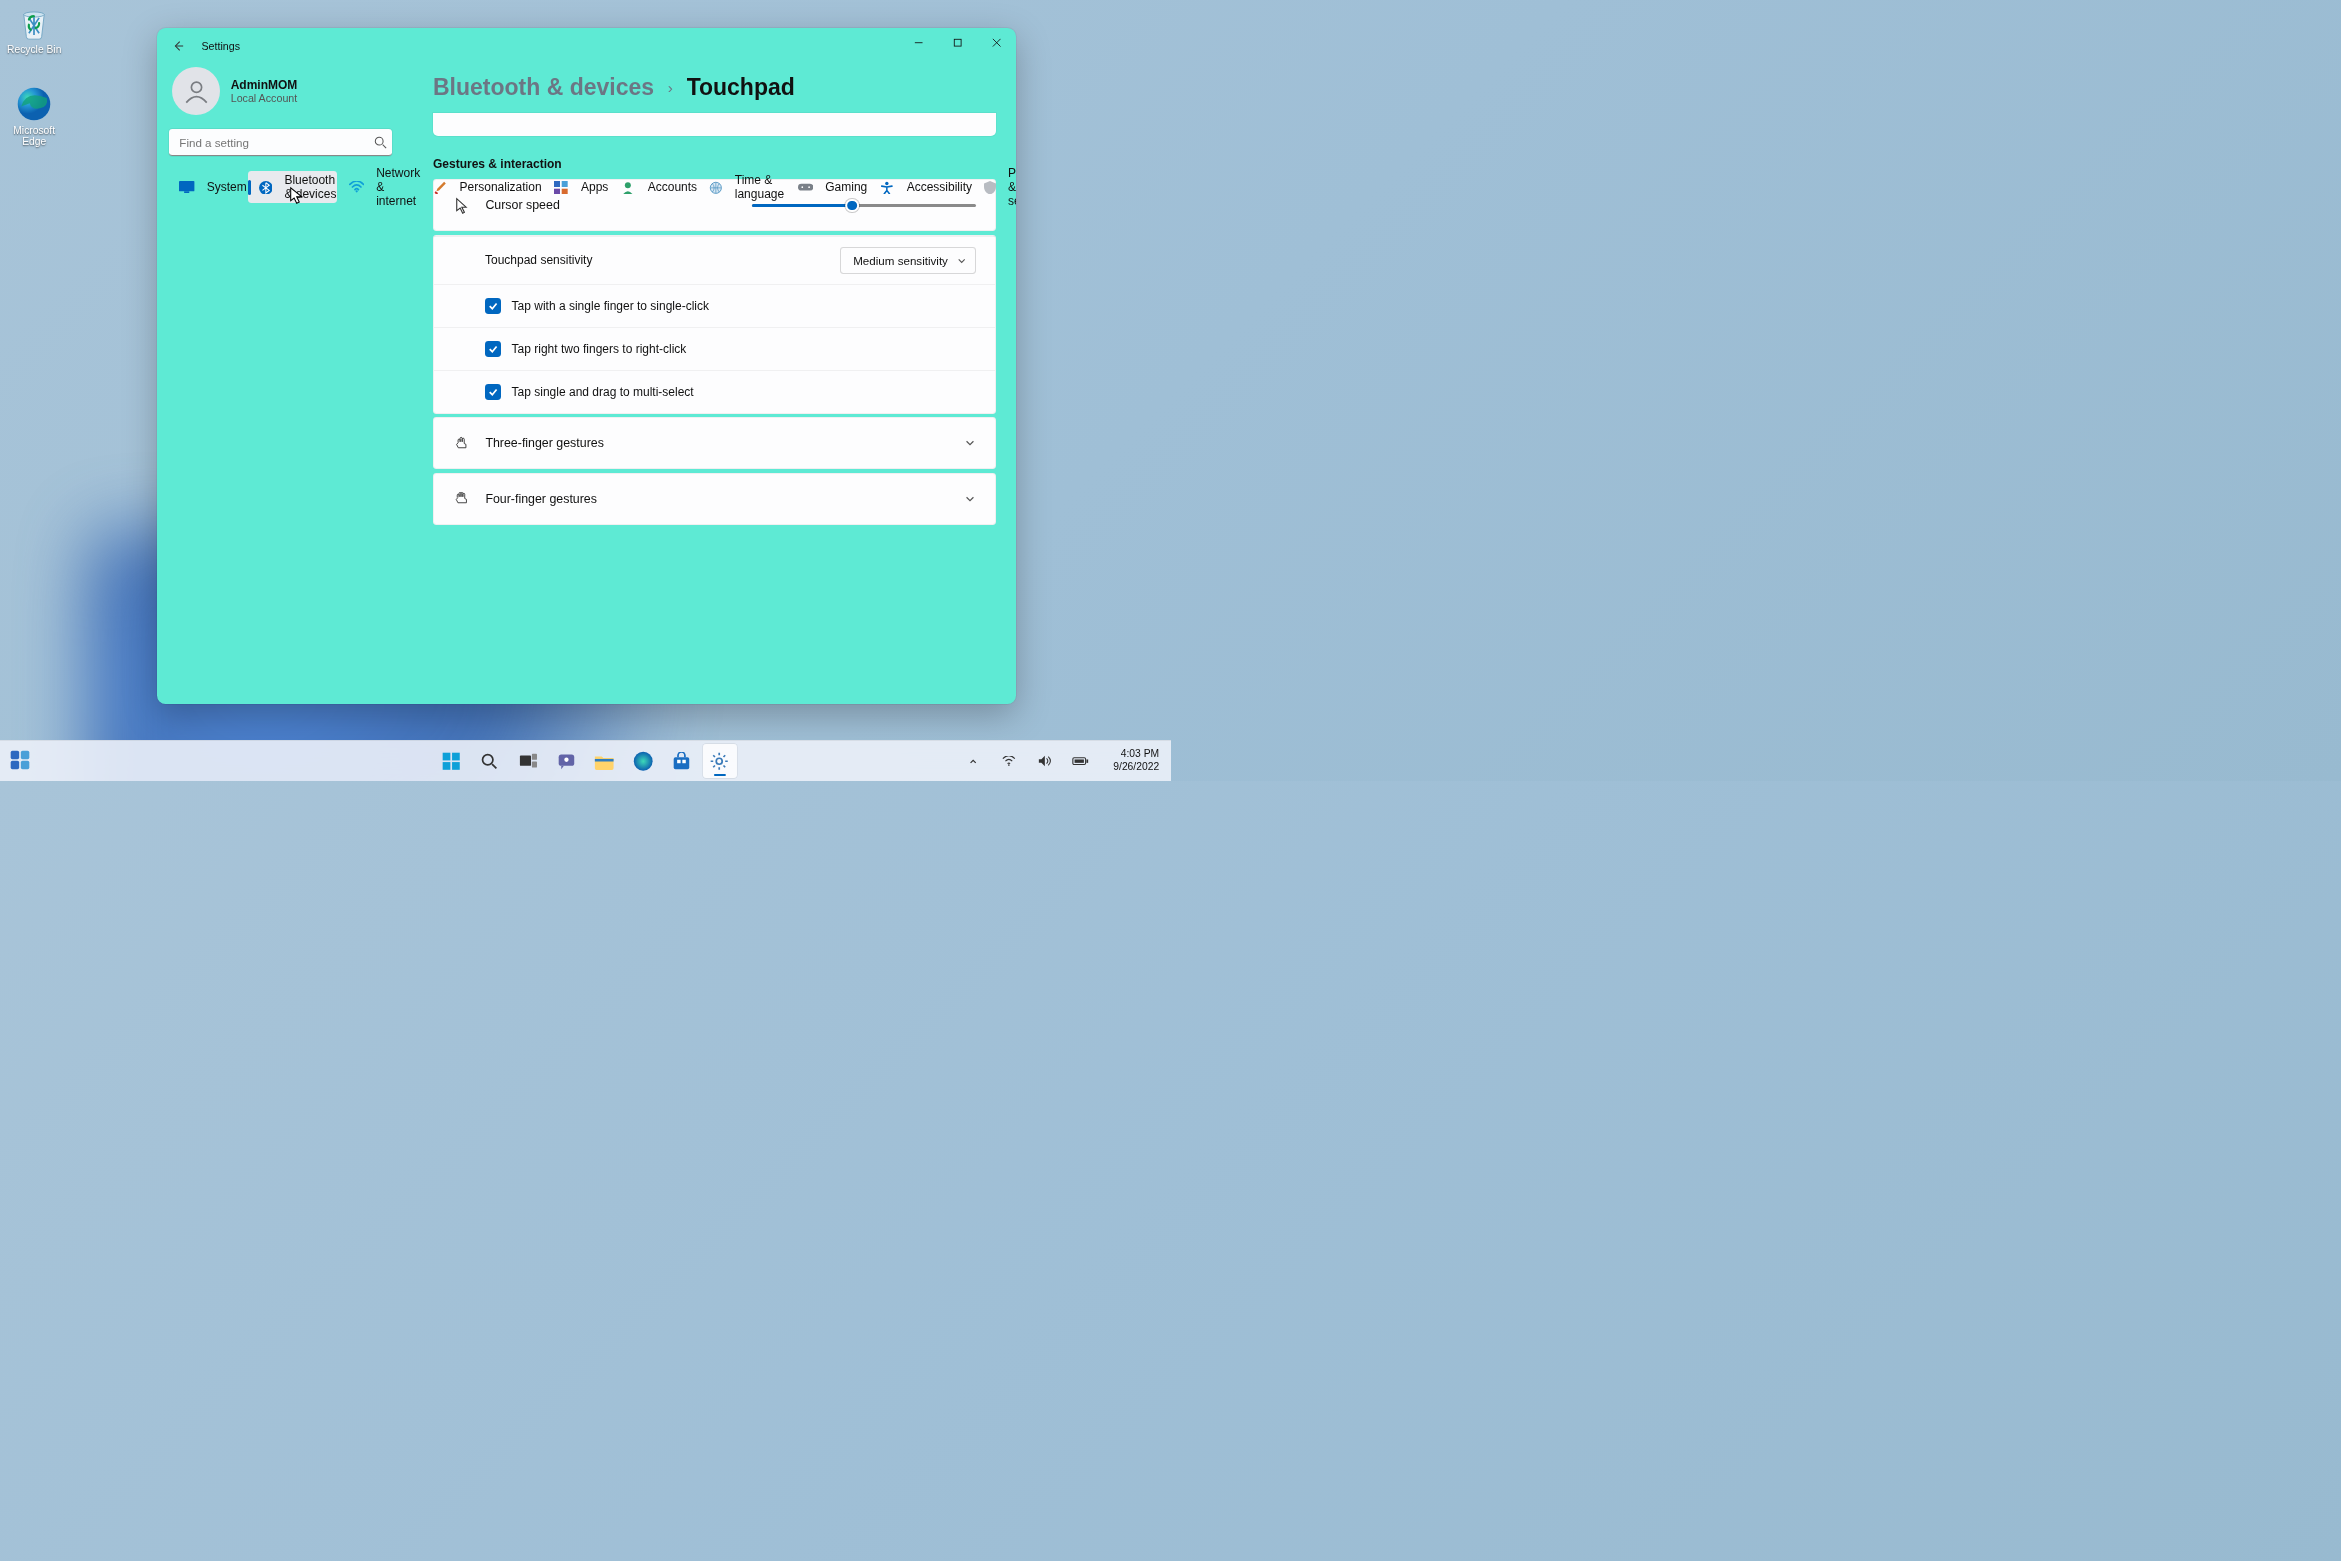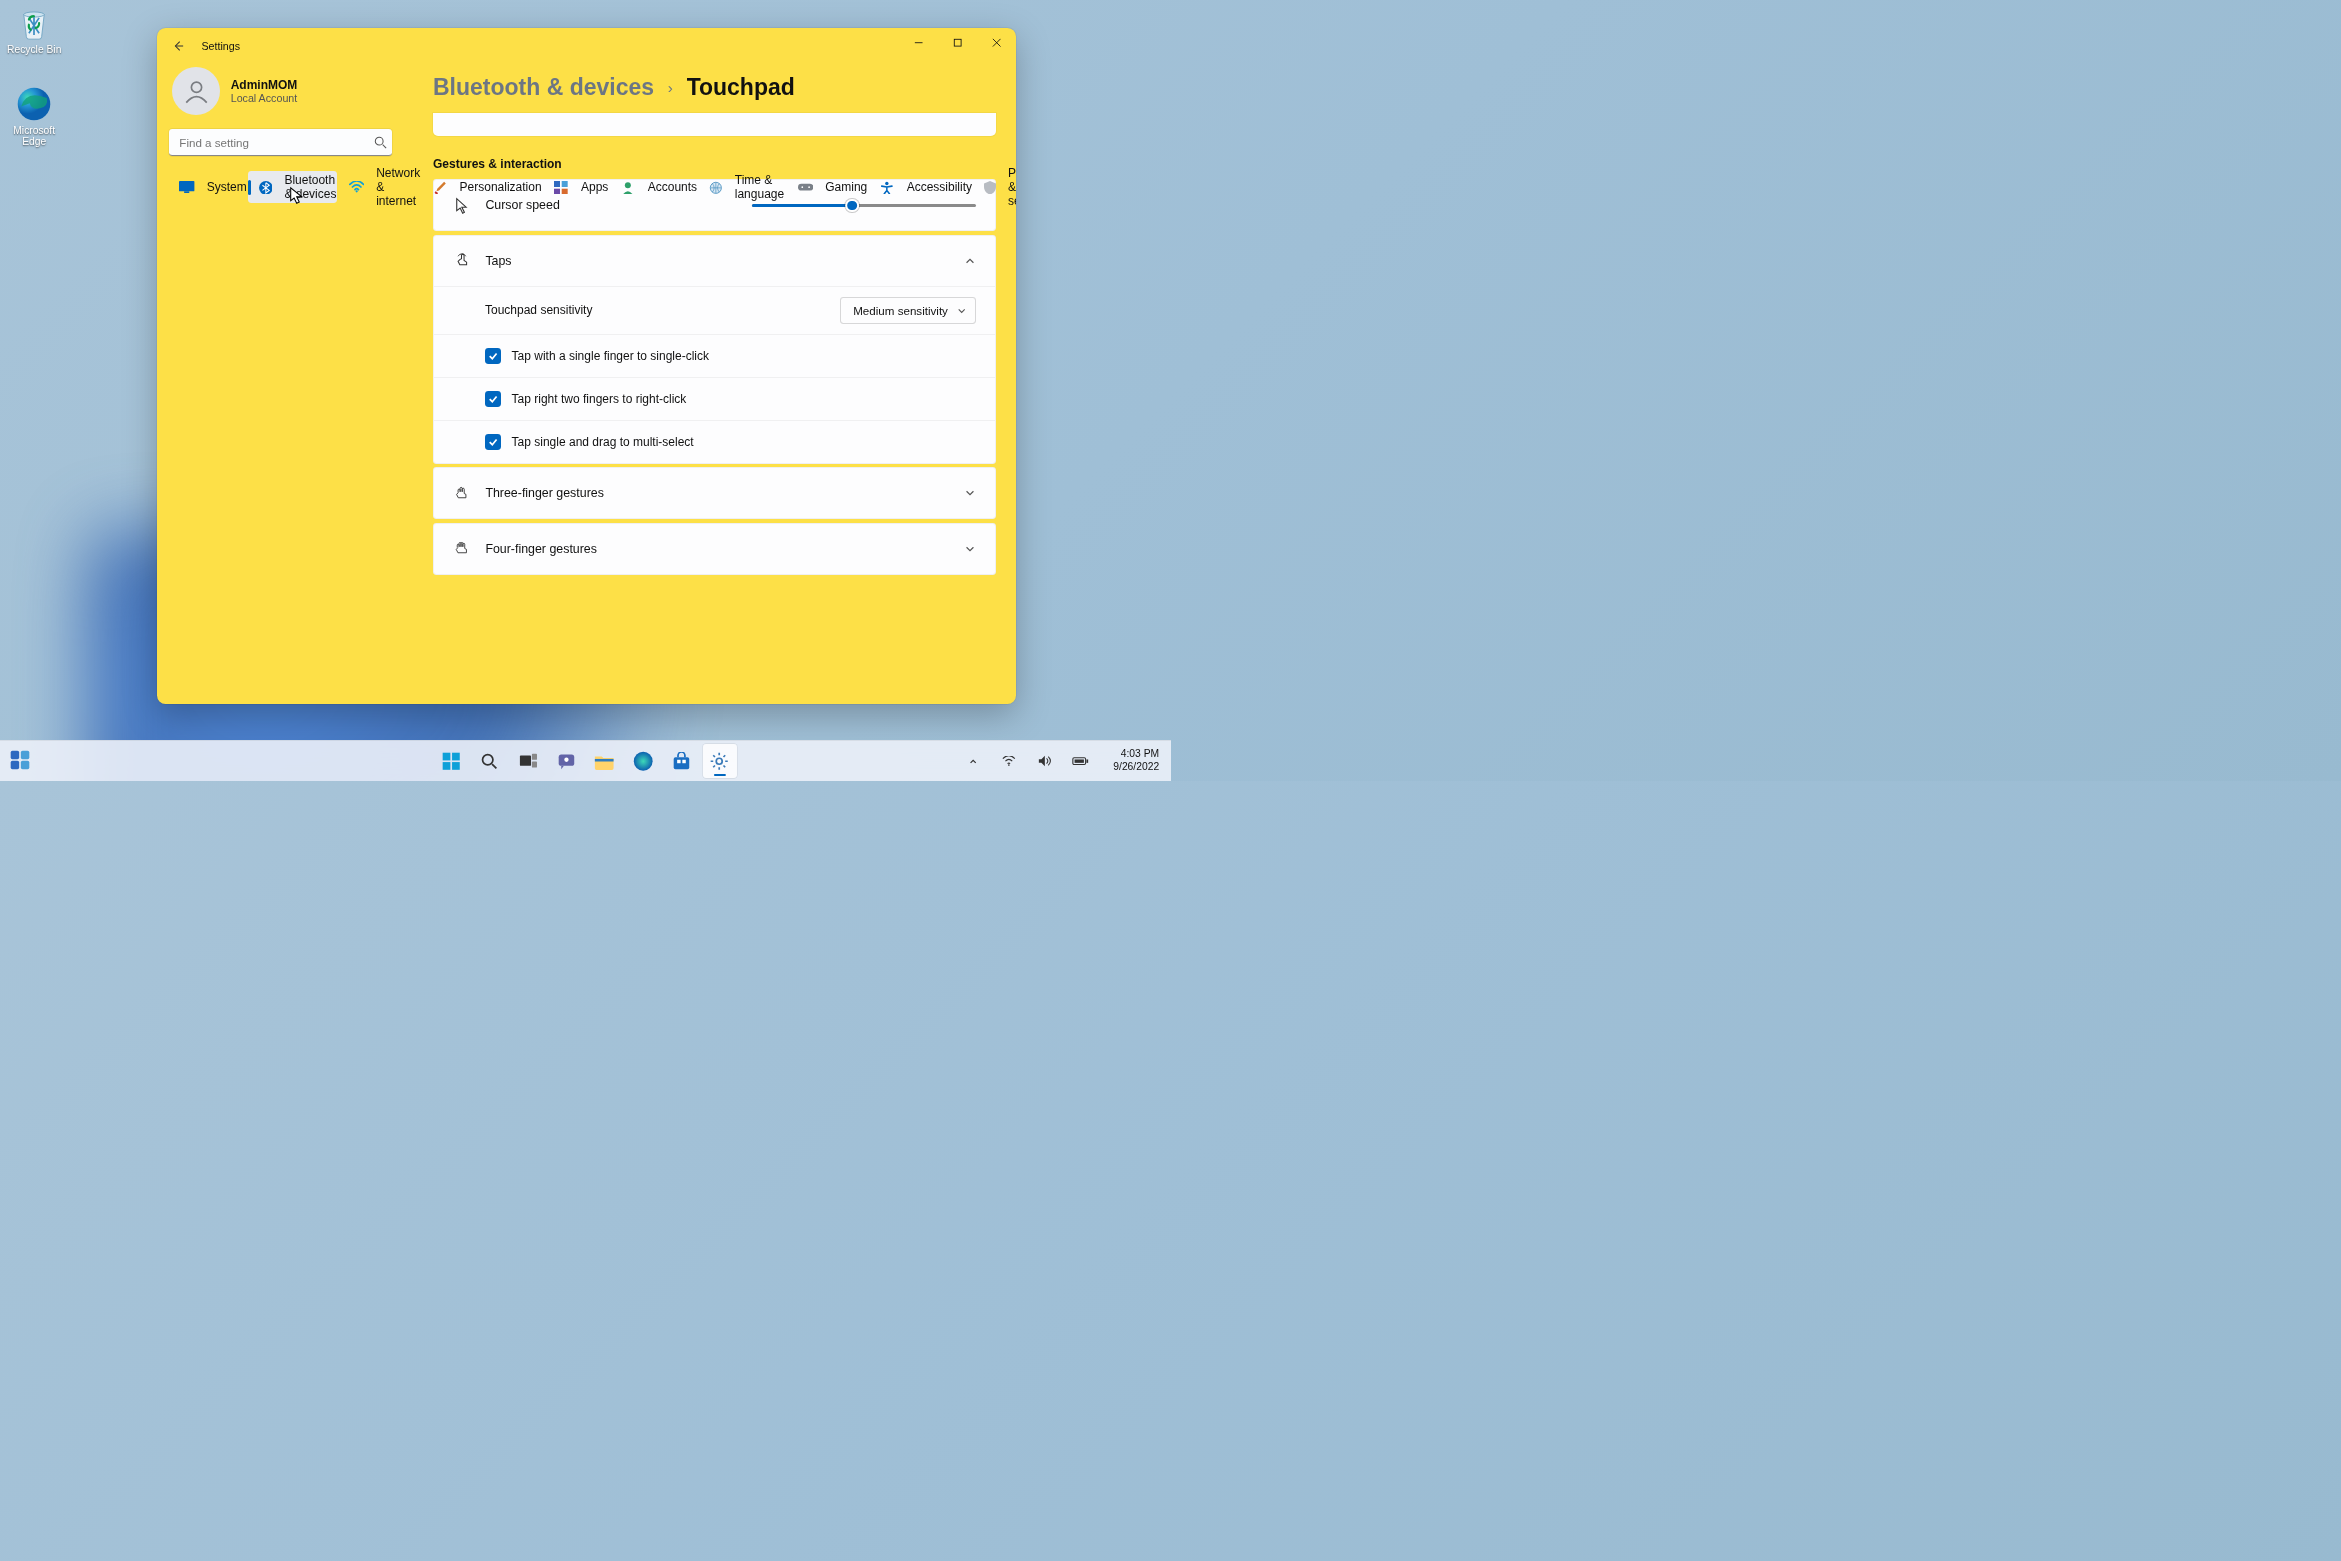--- a/index.html
+++ b/index.html
@@ -18,21 +18,21 @@
 .desktop-icon { position:absolute; width:65px; text-align:center; color:#fff;
   text-shadow:0 0.9px 1.7px rgba(0,0,0,.6); font-size:10.3px; }
 .desktop-icon .ico { width:36px; height:36px; margin:0 auto 3.4px; display:flex;
   align-items:center; justify-content:center; }
 #di1 { top:5.1px; left:1.7px; }
 #di2 { top:86px; left:1.7px; }
 
 
 .window {
   position:absolute; top:28px; left:157px; width:859px; height:676px;
-  background:#fde047; border-radius:8.6px;
+  background:#5eead4; border-radius:8.6px;
   box-shadow:0 10.3px 34px rgba(0,0,0,.25), 0 0 0 0.9px rgba(0,0,0,.05);
   display:flex; flex-direction:column; overflow:hidden;
 }
 .titlebar { height:36px; display:flex; align-items:center; padding-left:15.4px; }
 .titlebar .back { width:12px; height:12px; margin-right:17px; cursor:pointer; }
 .titlebar .tlabel { font-size:10.7px; color:#111; }
 .wincontrols { position:absolute; top:0; right:0; display:flex; }
 .wincontrols div { width:39px; height:29px; display:flex; align-items:center;
   justify-content:center; font-size:10.3px; color:#111; cursor:pointer; }
 
@@ -335,35 +335,20 @@
           </span>
           <span class="rlabel">Cursor speed</span>
           <div class="slider-track">
             <div class="slider-fill" style="width:45%"></div>
             <div class="slider-thumb" style="left:45%"></div>
           </div>
         </div>
       </div>
 
       <div class="card">
-        <div class="row">
-          <span class="rico">
-            <svg width="17" height="17" viewBox="0 0 20 20">
-                <path d="M10 8 v-4 a1.5 1.5 0 0 1 3 0 v6 l3 2 v3 h-8 l-2 -4 2 -2 z" fill="none" stroke="#333" stroke-width="1.2"></path>
-                <path d="M6 5 a5 5 0 0 1 9 0" fill="none" stroke="#333" stroke-width="1.1"></path>
-              </svg>
-          </span>
-          <span class="rlabel">Taps</span>
-          <span class="spacer"></span>
-          <span class="expander">
-            <svg width="12" height="12" viewBox="0 0 14 14">
-                <path d="M3 9 l4 -4 4 4" stroke="#555" stroke-width="1.4" fill="none"></path>
-              </svg>
-          </span>
-        </div>
         <div class="subrow first">
           <span>Touchpad sensitivity</span>
           <div class="dropdown">
             <span>Medium sensitivity</span>
             <svg width="9.4" height="9.4" viewBox="0 0 11 11">
                 <path d="M2 4 l3.5 3.5 L9 4" stroke="#555" stroke-width="1.3" fill="none"></path>
               </svg>
           </div>
         </div>
         <div class="subrow">

